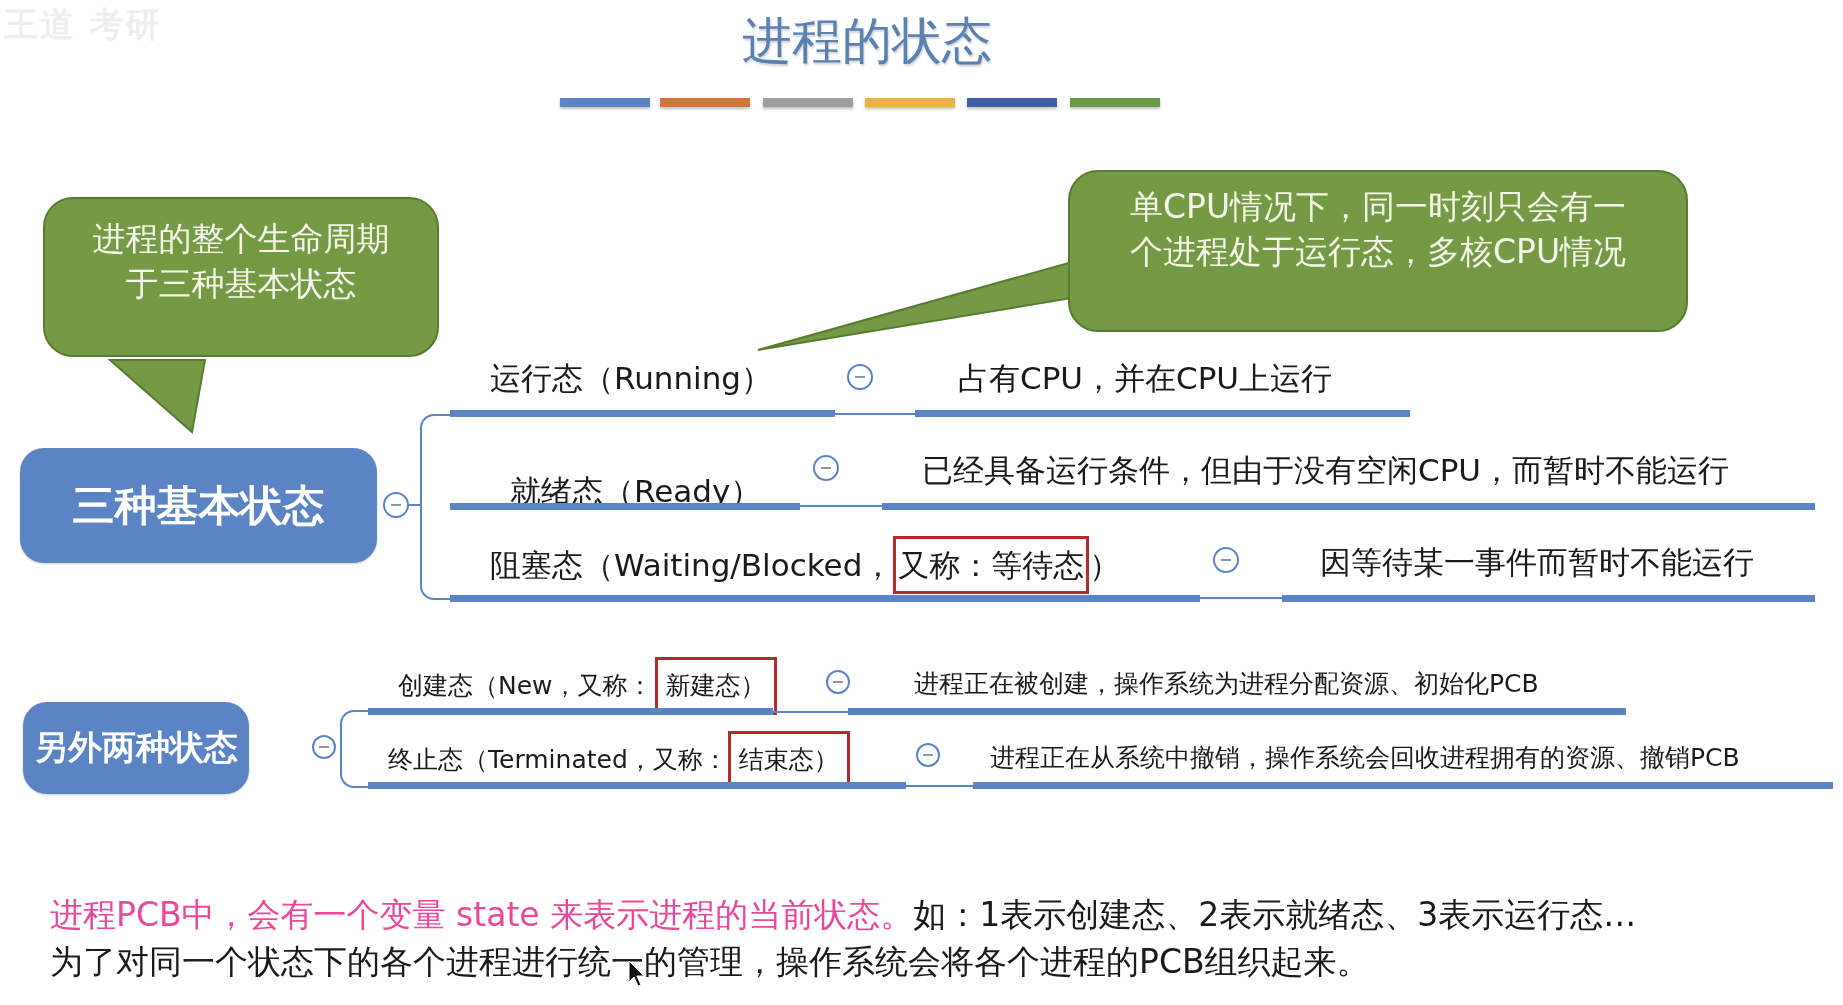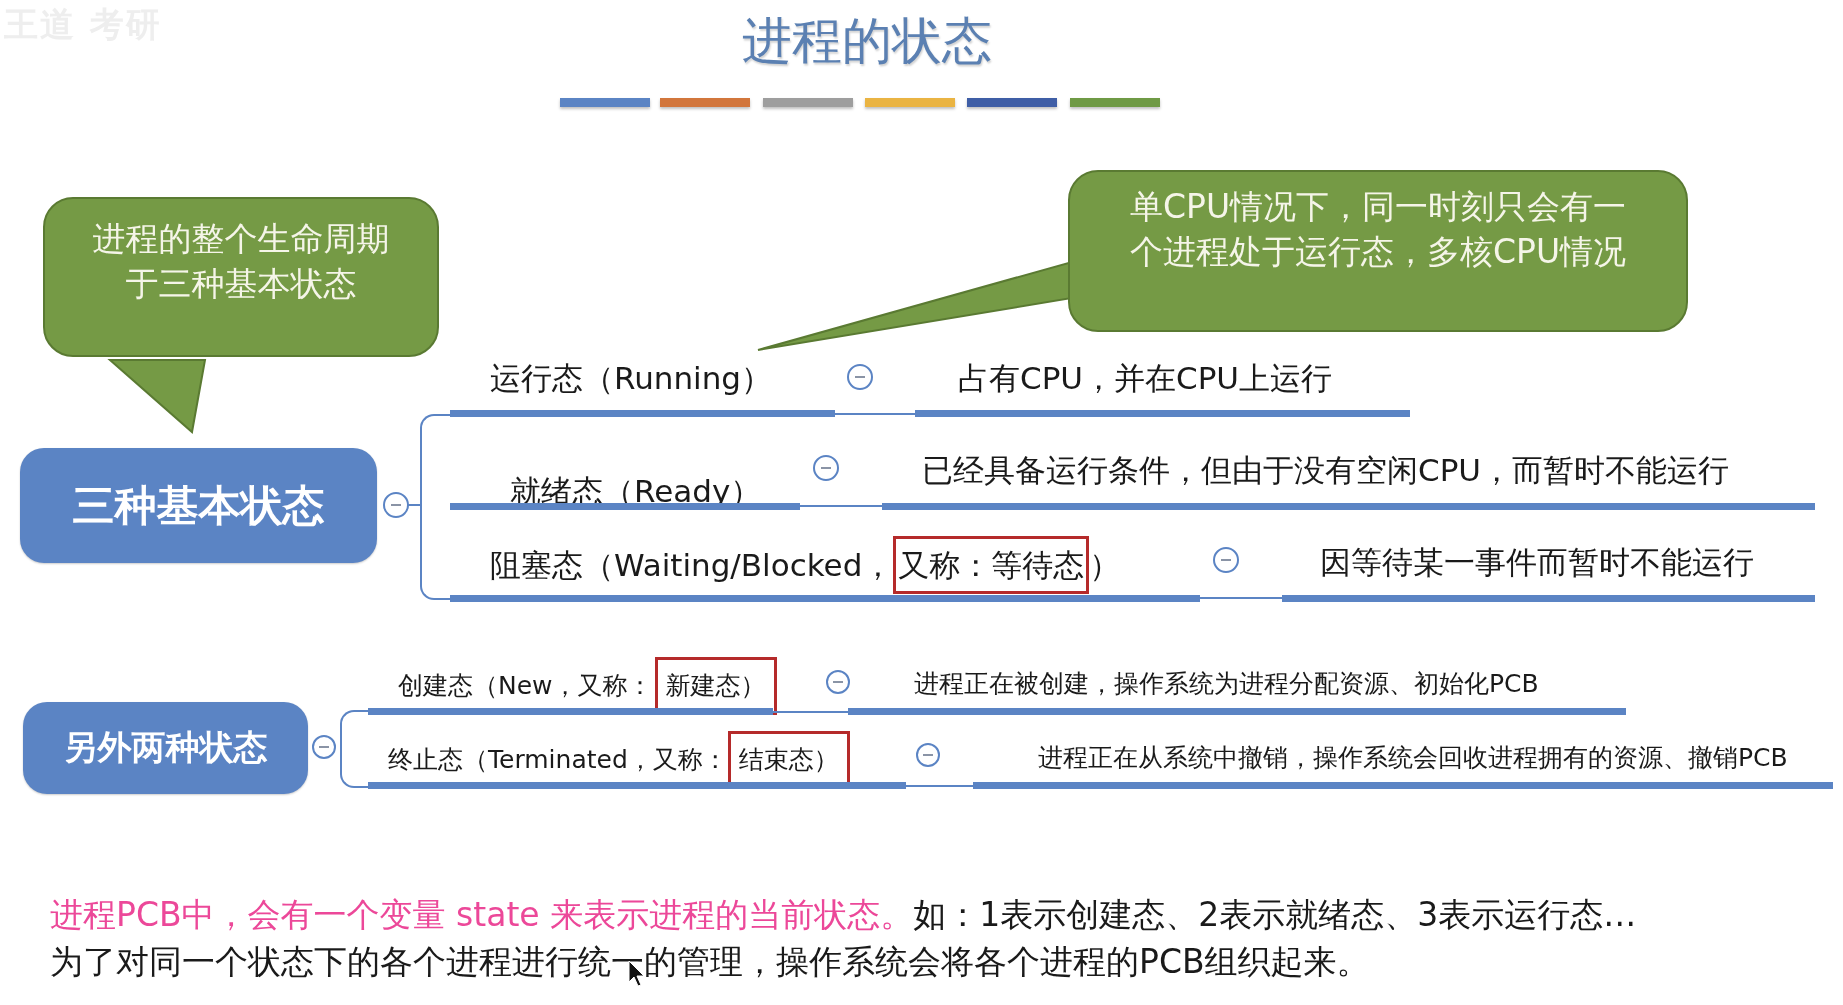--- a/index.html
+++ b/index.html
@@ -78,42 +78,42 @@
 
 <div class="abs label" style="left:490px;top:542px;">
   <span>阻塞态（Waiting/Blocked，</span><span class="redbox" style="display:inline-block;padding:0 2px;margin:-6px 0;line-height:52px;">又称：等待态</span><span>）</span>
 </div>
 <div class="abs uline" style="left:450px;top:595px;width:750px;"></div>
 <div class="abs thin" style="left:1200px;top:597px;width:82px;"></div>
 <div class="abs collapse" style="left:1213px;top:547px;"></div>
 <div class="abs label" style="left:1320px;top:542px;">因等待某一事件而暂时不能运行</div>
 <div class="abs uline" style="left:1282px;top:595px;width:533px;"></div>
 
-<div class="abs node" style="left:23px;top:702px;width:285px;height:92px;font-size:34px;font-family:Liberation Mono, monospace;">
+<div class="abs node" style="left:23px;top:702px;width:226px;height:92px;font-size:34px;font-family:Liberation Mono, monospace;">
   <span>另外两种状态</span>
 </div>
 <div class="abs collapse" style="left:312px;top:735px;width:24px;height:24px;"></div>
 <div class="abs bracket" style="left:340px;top:710px;width:30px;height:78px;"></div>
 
 <div class="abs label small" style="left:398px;top:667px;">
   <span>创建态（New，又称：</span><span class="redbox" style="display:inline-block;padding:0 8px;margin:-10px 2px;line-height:52px;">新建态）</span>
 </div>
 <div class="abs uline" style="left:368px;top:708px;width:405px;"></div>
 <div class="abs thin" style="left:773px;top:711px;width:75px;"></div>
 <div class="abs collapse" style="left:826px;top:670px;width:24px;height:24px;"></div>
 <div class="abs label small" style="left:914px;top:667px;">进程正在被创建，操作系统为进程分配资源、初始化PCB</div>
 <div class="abs uline" style="left:848px;top:708px;width:778px;"></div>
 
 <div class="abs label small" style="left:388px;top:741px;">
   <span>终止态（Terminated，又称：</span><span class="redbox" style="display:inline-block;padding:0 8px;margin:-10px 0;line-height:52px;">结束态）</span>
 </div>
 <div class="abs uline" style="left:368px;top:782px;width:538px;"></div>
 <div class="abs thin" style="left:906px;top:785px;width:67px;"></div>
 <div class="abs collapse" style="left:916px;top:743px;width:24px;height:24px;"></div>
-<div class="abs label small" style="left:990px;top:741px;margin-left:48px;">进程正在从系统中撤销，操作系统会回收进程拥有的资源、撤销PCB</div>
+<div class="abs label small" style="left:990px;top:741px;">进程正在从系统中撤销，操作系统会回收进程拥有的资源、撤销PCB</div>
 <div class="abs uline" style="left:973px;top:782px;width:860px;"></div>
 
 <div class="abs footer" style="left:50px;top:893px;">
   <span class="red">进程PCB中，会有一个变量 state 来表示进程的当前状态。</span><span>如：1表示创建态、2表示就绪态、3表示运行态…</span>
 </div>
 <div class="abs footer" style="left:50px;top:940px;">为了对同一个状态下的各个进程进行统一的管理，操作系统会将各个进程的PCB组织起来。</div>
 
 <svg class="abs" style="left:628px;top:960px" width="18" height="28">
   <polygon points="1,1 1,22 6,17 10,26 13,25 9,16 16,16" fill="#111" stroke="#fff" stroke-width="1"></polygon>
 </svg>

